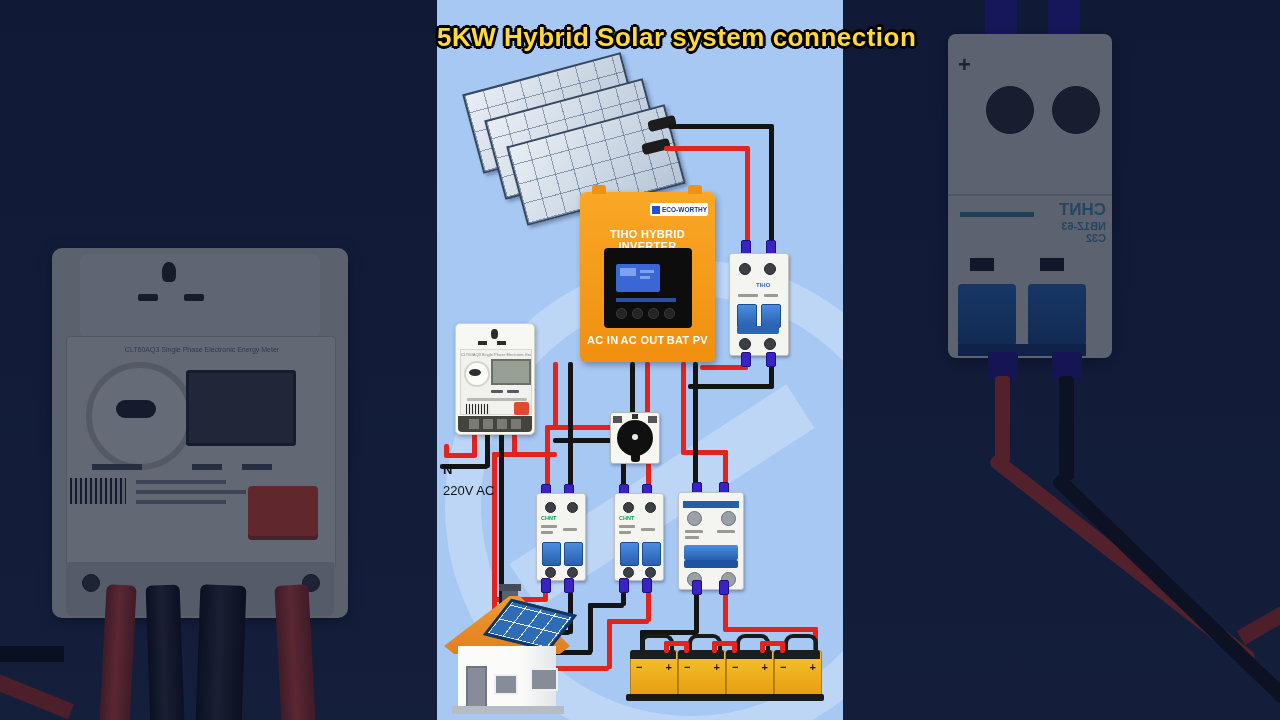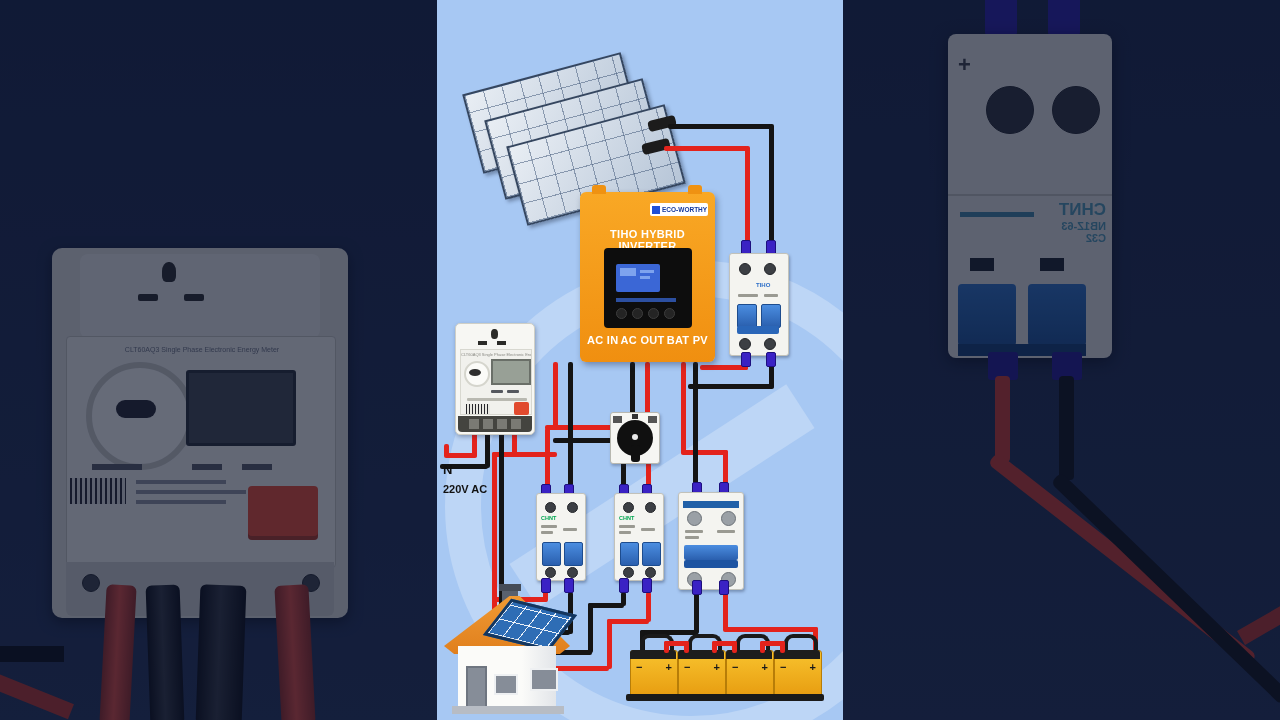--- a/index.html
+++ b/index.html
@@ -99,20 +99,21 @@
     <div class="abs" style="left:390px;top:600px;width:120px;height:16px;background:#b03428;transform:rotate(-30deg);"></div>
     <div class="dimover"></div>
   </div>
 
   <div class="abs" style="left:437px;top:0;width:406px;height:720px;background:#a7c8f3;overflow:hidden;">
 
     <div class="abs" style="left:8px;top:260px;width:420px;height:420px;border:36px solid rgba(255,255,255,.25);border-radius:50%;"></div>
     <div class="abs" style="left:60px;top:470px;width:330px;height:52px;background:rgba(255,255,255,.25);transform:rotate(-33deg);"></div>
   </div>
 
+  <div class="abs titleTxt" style="left:437px;top:22px;width:406px;text-align:center;white-space:nowrap;">5KW Hybrid Solar system  connection</div>
 
   <div class="abs panelgrid" style="left:470px;top:72px;width:160px;height:78px;transform:rotate(-15deg);"></div>
   <div class="abs panelgrid" style="left:492px;top:98px;width:160px;height:78px;transform:rotate(-15deg);"></div>
   <div class="abs panelgrid" style="left:514px;top:124px;width:160px;height:78px;transform:rotate(-15deg);"></div>
 
   <div class="abs" style="left:648px;top:118px;width:28px;height:11px;background:#1c1c1c;border-radius:4px;transform:rotate(-14deg);"></div>
   <div class="abs" style="left:642px;top:141px;width:28px;height:11px;background:#1c1c1c;border-radius:4px;transform:rotate(-14deg);"></div>
 
   <div class="wr" style="left:664px;top:146px;width:84px;height:5px;"></div>
   <div class="wr" style="left:745px;top:146px;width:5px;height:106px;"></div>
@@ -225,21 +226,21 @@
     </div>
     <div class="abs" style="left:2px;top:92px;width:74px;height:16px;background:#44443f;border-radius:0 0 4px 4px;">
       <div class="abs" style="left:11px;top:3px;width:10px;height:10px;background:#7a7a74;"></div>
       <div class="abs" style="left:25px;top:3px;width:10px;height:10px;background:#7a7a74;"></div>
       <div class="abs" style="left:39px;top:3px;width:10px;height:10px;background:#7a7a74;"></div>
       <div class="abs" style="left:53px;top:3px;width:10px;height:10px;background:#7a7a74;"></div>
     </div>
   </div>
 
   <div class="abs" style="left:443px;top:462px;font-size:13px;font-weight:800;color:#111;">N</div>
-  <div class="abs" style="left:443px;top:483px;font-size:11px;font-weight:700;color:#111;">220V AC</div>
+  <div class="abs" style="left:443px;top:483px;font-size:13px;font-weight:400;color:#111;">220V AC</div>
 
   <div class="abs" style="left:610px;top:412px;width:48px;height:50px;background:#f6f6f3;border:1px solid #b8b8b0;border-radius:3px;box-shadow:1px 2px 3px rgba(30,40,70,.3);">
     <div class="abs" style="left:2px;top:3px;width:9px;height:7px;background:#555;"></div>
     <div class="abs" style="left:37px;top:3px;width:9px;height:7px;background:#555;"></div>
     <div class="abs" style="left:21px;top:1px;width:6px;height:5px;background:#333;"></div>
     <div class="abs" style="left:6px;top:7px;width:36px;height:36px;background:#101010;border-radius:50%;"></div>
     <div class="abs" style="left:20px;top:32px;width:9px;height:17px;background:#101010;border-radius:3px;"></div>
     <div class="abs" style="left:21px;top:21px;width:6px;height:6px;background:#e8e8e8;border-radius:50%;"></div>
   </div>
 

